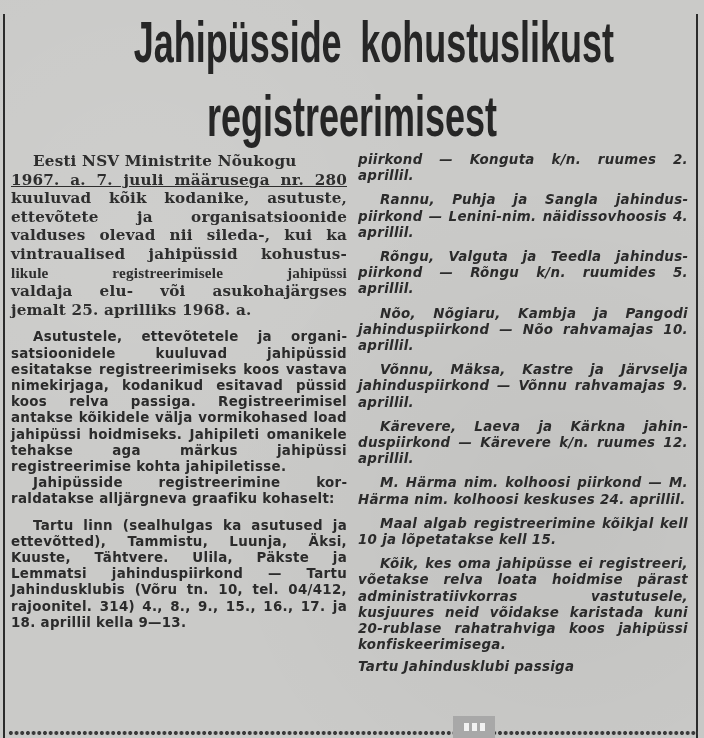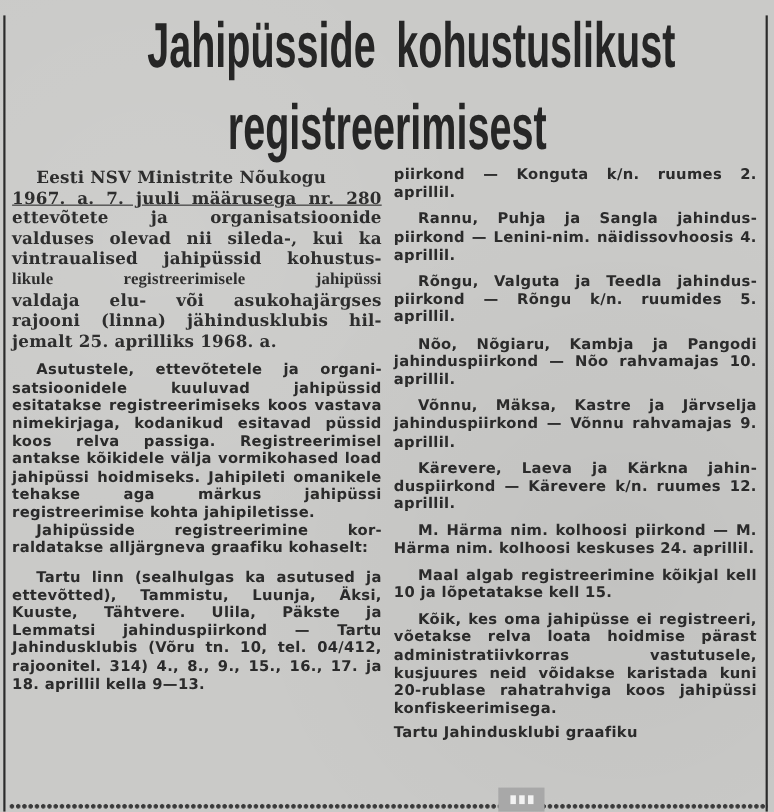--- a/index.html
+++ b/index.html
@@ -62,21 +62,21 @@
       top: 84px;
       font-size: 58px;
       line-height: 64px;
     }
     .col {
       position: absolute;
       top: 152px;
       width: 336px;
     }
     .col.left { left: 11px; }
-    .col.right { left: 358px; width: 330px; }
+    .col.right { left: 358px; width: 330px; font-style: italic; }
     .para {
       margin: 0;
       text-align: justify;
       text-align-last: left;
     }
     .serif {
       font-family: "DejaVu Serif", serif;
       font-size: 15.2px;
       line-height: 18.6px;
       font-weight: bold;
@@ -135,44 +135,44 @@
   <div class="rule-left"></div>
   <div class="rule-right"></div>
 
   <div class="headline l1">Jahipüsside kohustuslikust</div>
   <div class="headline l2">registreerimisest</div>
 
   <div class="col left">
     <div class="serif">
       <div class="para indent">Eesti NSV Ministrite Nõukogu</div>
       <div class="para" style="text-align-last: justify; text-decoration: underline;">1967. a. 7. juuli määrusega nr. 280</div>
+      <div class="para" style="text-align-last: justify;">kuuluvad kõik kodanike, asutuste,</div>
       <div class="para" style="text-align-last: justify;">ettevõtete ja organisatsioonide</div>
       <div class="para" style="text-align-last: justify;">valduses olevad nii sileda-, kui ka</div>
       <div class="para" style="text-align-last: justify;">vintraualised jahipüssid kohustus-</div>
       <div class="para" style="text-align-last: justify; font-family: Liberation Serif, serif;">likule registreerimisele jahipüssi</div>
       <div class="para" style="text-align-last: justify;">valdaja elu- või asukohajärgses</div>
-      <div class="para" style="text-align-last: justify;">rajooni (linna) jähindusklubis hil-</div>
       <div class="para">jemalt 25. aprilliks 1968. a.</div>
     </div>
     <p class="para sans indent gap-md">Asutustele, ettevõtetele ja organi­satsioonidele kuuluvad jahipüssid esitatakse registreerimiseks koos vastava nimekirjaga, kodanikud esi­tavad püssid koos relva passiga. Re­gistreerimisel antakse kõikidele väl­ja vormikohased load jahipüssi hoid­miseks. Jahipileti omanikele tehakse aga märkus jahipüssi registreerimise kohta jahipiletisse.</p>
     <p class="para sans indent">Jahipüsside registreerimine kor­raldatakse alljärgneva graafiku ko­haselt:</p>
     <p class="para sans indent gap-md">Tartu linn (sealhulgas ka asutused ja ettevõtted), Tammistu, Luunja, Äksi, Kuuste, Tähtvere. Ulila, Päkste ja Lemmatsi jahinduspiirkond — Tartu Jahindusklubis (Võru tn. 10, tel. 04/412, rajoonitel. 314) 4., 8., 9., 15., 16., 17. ja 18. aprillil kella 9—13.</p>
   </div>
 
   <div class="col right">
     <p class="para sans">piirkond — Konguta k/n. ruumes 2. aprillil.</p>
     <p class="para sans indent gap-sm">Rannu, Puhja ja Sangla jahindus­piirkond — Lenini-nim. näidissov­hoosis 4. aprillil.</p>
     <p class="para sans indent gap-sm">Rõngu, Valguta ja Teedla jahindus­piirkond — Rõngu k/n. ruumides 5. aprillil.</p>
     <p class="para sans indent gap-sm">Nõo, Nõgiaru, Kambja ja Pangodi jahinduspiirkond — Nõo rahvama­jas 10. aprillil.</p>
     <p class="para sans indent gap-sm">Võnnu, Mäksa, Kastre ja Järvselja jahinduspiirkond — Võnnu rahva­majas 9. aprillil.</p>
     <p class="para sans indent gap-sm">Kärevere, Laeva ja Kärkna jahin­duspiirkond — Kärevere k/n. ruu­mes 12. aprillil.</p>
     <p class="para sans indent gap-sm">M. Härma nim. kolhoosi piir­kond — M. Härma nim. kolhoosi keskuses 24. aprillil.</p>
     <p class="para sans indent gap-sm">Maal algab registreerimine kõikjal kell 10 ja lõpetatakse kell 15.</p>
     <p class="para sans indent gap-sm">Kõik, kes oma jahipüsse ei regist­reeri, võetakse relva loata hoidmise pärast administratiivkorras vastutu­sele, kusjuures neid võidakse karis­tada kuni 20-rublase rahatrahviga koos jahipüssi konfiskeerimisega.</p>
-    <p class="para sans signature">Tartu Jahindusklubi graafiku</p>
+    <p class="para sans signature">Tartu Jahindusklubi passiga</p>
   </div>
 
   <div class="dots"></div>
   <div class="scroll-handle">
     <span></span>
     <span></span>
     <span></span>
   </div>
 </div>
 

